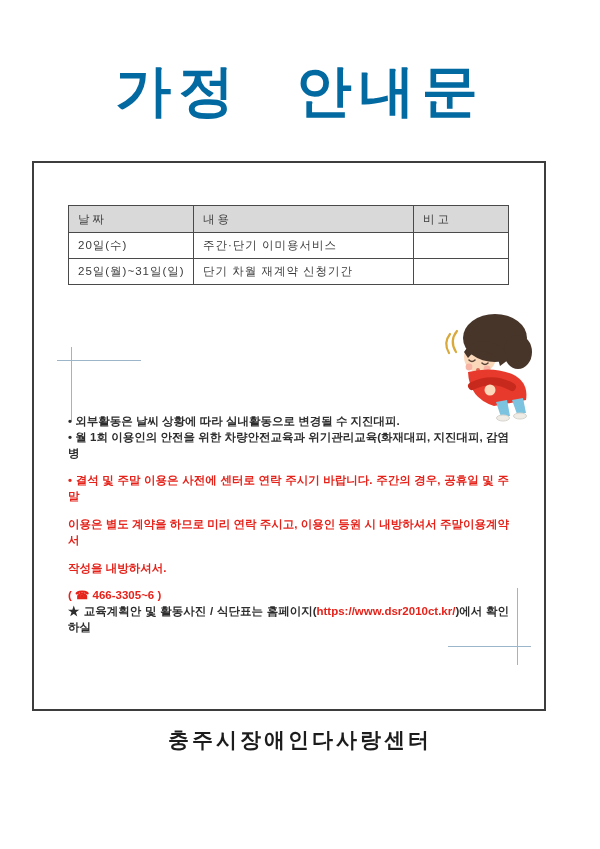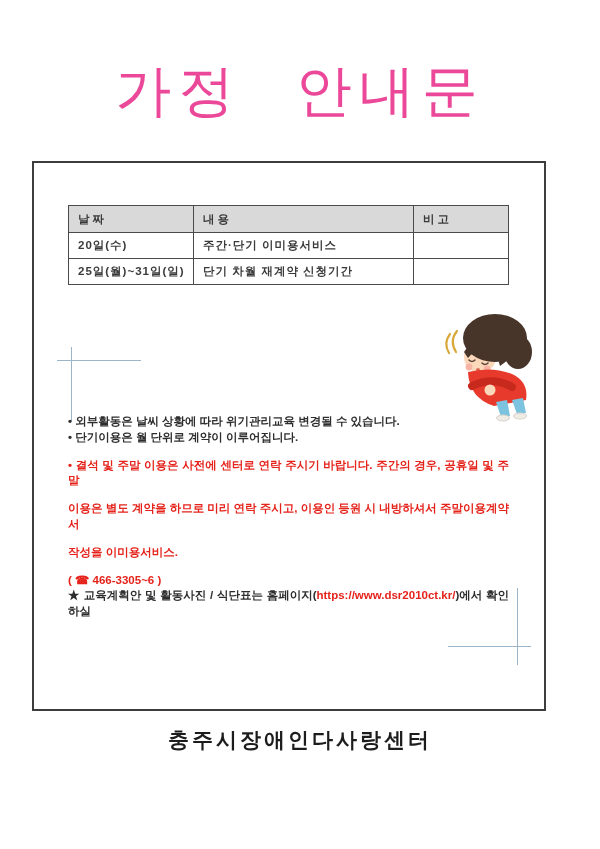--- a/index.html
+++ b/index.html
@@ -2,35 +2,35 @@
 <html><head>
 <meta charset="utf-8">
 <style>
   html,body{margin:0;padding:0;}
   body{
     width:600px;height:849px;position:relative;background:#ffffff;
     font-family:"Liberation Sans", sans-serif;overflow:hidden;
   }
   .page-title{
     position:absolute;top:54px;left:0;width:600px;text-align:center;
-    font-size:56px;font-weight:400;color:#ec4899;
+    font-size:56px;font-weight:700;color:#0369a1;
     letter-spacing:7px;word-spacing:32px;white-space:nowrap;
   }
   .frame{
     position:absolute;left:32px;top:161px;width:510px;height:546px;
     border:2px solid #3d3d3d;background:#ffffff;
   }
   table.schedule{
     position:absolute;left:68px;top:205px;width:440px;
     border-collapse:collapse;table-layout:fixed;
     font-size:11.5px;color:#3a3a3a;
   }
   table.schedule th, table.schedule td{
     border:1px solid #4a4a4a;text-align:left;padding:0 0 0 9px;
-    font-weight:700;white-space:nowrap;overflow:hidden;
+    font-weight:400;white-space:nowrap;overflow:hidden;
   }
   table.schedule th{background:#d9d9d9;height:26px;letter-spacing:3px;}
   table.schedule td{height:25px;letter-spacing:1px;}
   .col-date{width:125px;} .col-content{width:220px;} .col-note{width:95px;}
   .boy{position:absolute;left:436px;top:308px;width:114px;height:114px;}
   .cross-line{position:absolute;background:#9db5c8;}
   .lc-v{left:71px;top:347px;width:1px;height:74px;}
   .lc-h{left:57px;top:360px;width:84px;height:1px;}
   .rc-v{left:517px;top:588px;width:1px;height:77px;}
   .rc-h{left:448px;top:646px;width:83px;height:1px;}
@@ -105,22 +105,22 @@
     <ellipse cx="84" cy="108" rx="6.5" ry="3" fill="#efece6" stroke="#d8d4cc" stroke-width="1"></ellipse>
   </g>
 </svg>
 
 <div class="cross-line lc-v"></div>
 <div class="cross-line lc-h"></div>
 <div class="cross-line rc-v"></div>
 <div class="cross-line rc-h"></div>
 
 <div class="notes">
-  <div class="note-line">• 외부활동은 날씨 상황에 따라 위기관리교육 변경될 수 있습니다.</div>
-  <div class="note-line">• 단기이용은 월 단위로 계약이 이루어집니다.</div>
+  <div class="note-line">• 외부활동은 날씨 상황에 따라 실내활동으로 변경될 수 지진대피.</div>
+  <div class="note-line stretch">• 월 1회 이용인의 안전을 위한 차량안전교육과 위기관리교육(화재대피, 지진대피, 감염병</div>
   <div class="note-line stretch red">• 결석 및 주말 이용은 사전에 센터로 연락 주시기 바랍니다. 주간의 경우, 공휴일 및 주말</div>
   <div class="note-line stretch red">이용은 별도 계약을 하므로 미리 연락 주시고, 이용인 등원 시 내방하셔서 주말이용계약서</div>
-  <div class="note-line red">작성을 이미용서비스.</div>
+  <div class="note-line red">작성을 내방하셔서.</div>
   <div class="note-line red">( ☎ 466-3305~6 )</div>
   <div class="note-line stretch"><span>★ 교육계획안 및 활동사진 / 식단표는 홈페이지(</span><span class="red">https://www.dsr2010ct.kr/</span><span>)에서 확인하실</span></div>
 </div>
 
 <div class="footer-name">충주시장애인다사랑센터</div>
 
 </body></html>

